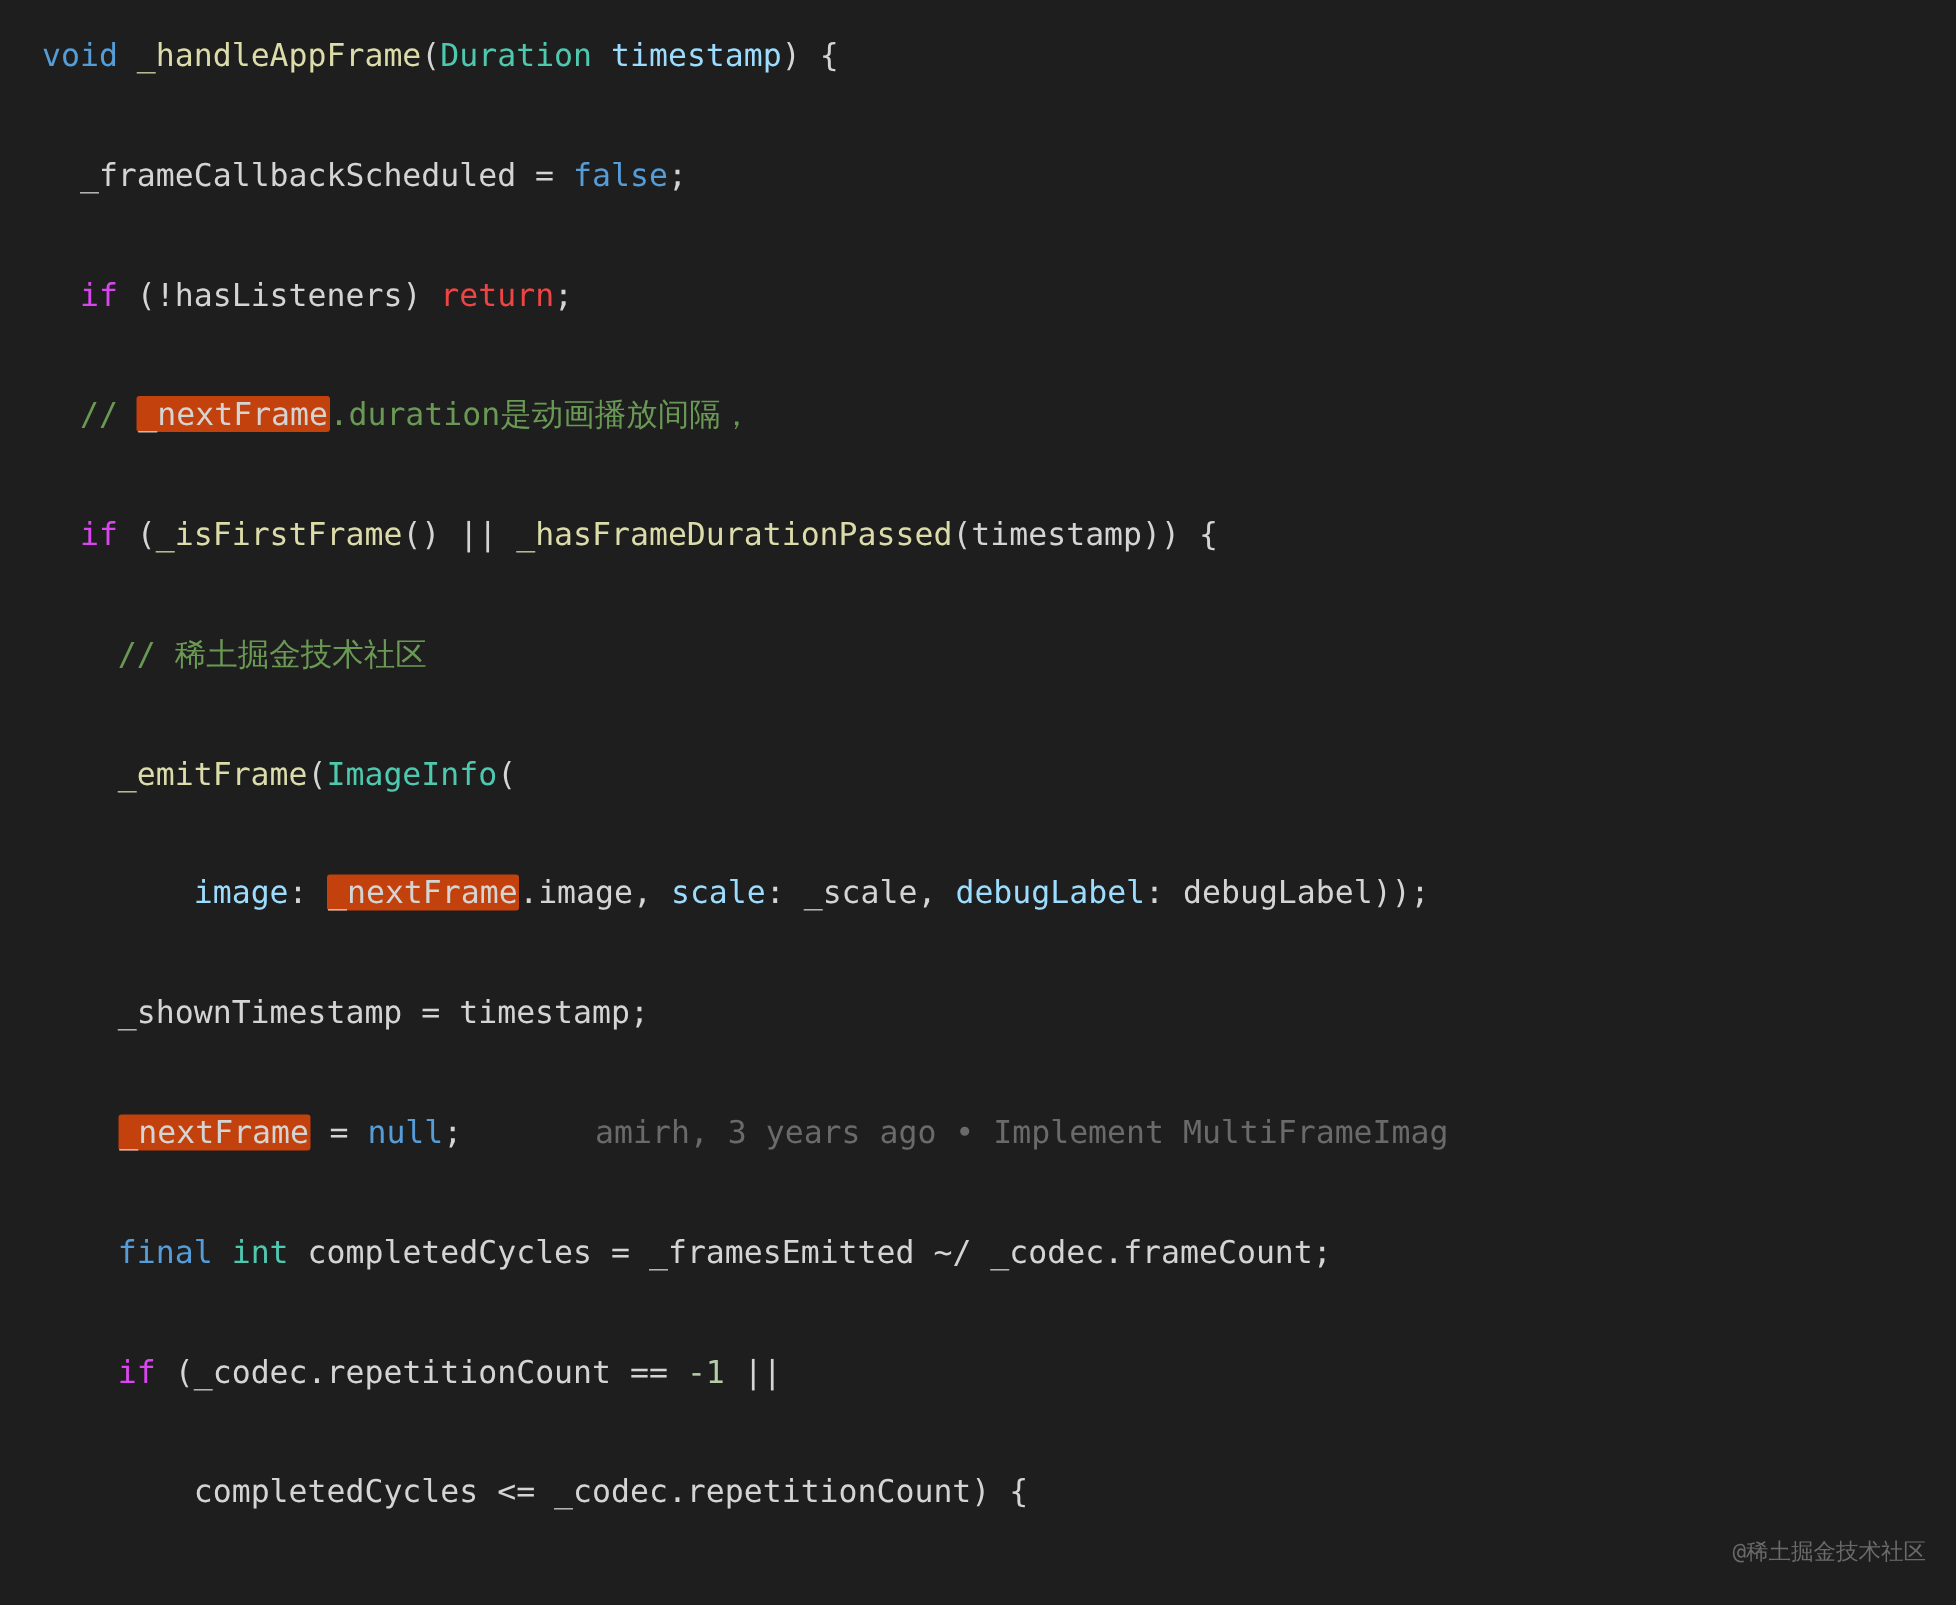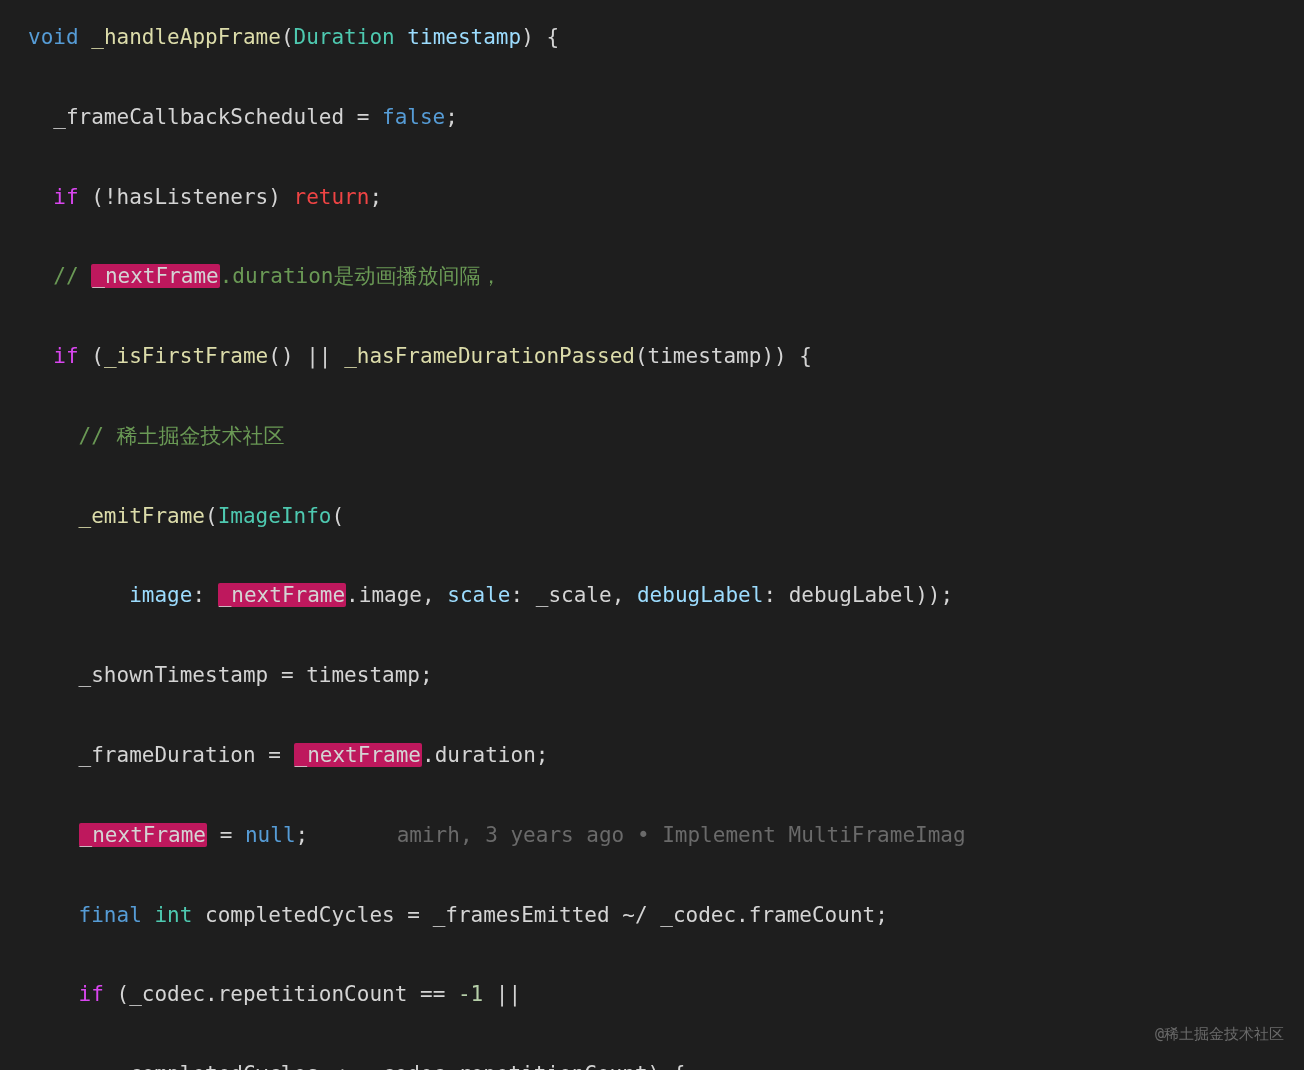--- a/index.html
+++ b/index.html
@@ -23,21 +23,21 @@
     .kw-null { color: #569cd6; }
     .kw-false { color: #569cd6; text-align: center; }
     .kw-int { color: #4ec9b0; }
     .type { color: #4ec9b0; }
     .fn-name { color: #dcdcaa; }
     .fn-call { color: #dcdcaa; }
     .comment { color: #6a9955; }
     .param { color: #9cdcfe; }
     .namedparam { color: #9cdcfe; }
     .highlight {
-      background: #be185d;
+      background: #c2410c;
       color: #d4d4d4;
       padding: 0 1px;
       border-radius: 2px;
     }
     .num { color: #b5cea8; }
     .blame {
       color: #6a6a6a;
       font-style: normal;
     }
     .watermark {
@@ -54,21 +54,20 @@
 
 <pre><div class="line"><span class="kw-void">void</span> <span class="fn-name">_handleAppFrame</span>(<span class="type">Duration</span> <span class="param">timestamp</span>) {</div>
 <div class="line">  <span>_frameCallbackScheduled</span> = <span class="kw-false">false</span>;</div>
 <div class="line">  <span class="kw-if">if</span> (!<span>hasListeners</span>) <span class="kw-return">return</span>;</div>
 <div class="line">  <span class="comment"><span>// </span><span class="highlight">_nextFrame</span><span>.duration是动画播放间隔，</span></span></div>
 <div class="line">  <span class="kw-if">if</span> (<span class="fn-call">_isFirstFrame</span>() || <span class="fn-call">_hasFrameDurationPassed</span>(<span>timestamp</span>)) {</div>
 <div class="line">    <span class="comment">// 稀土掘金技术社区</span></div>
 <div class="line">    <span class="fn-call">_emitFrame</span>(<span class="type">ImageInfo</span>(</div>
 <div class="line">        <span class="namedparam">image</span>: <span class="highlight">_nextFrame</span>.<span>image</span>, <span class="namedparam">scale</span>: <span>_scale</span>, <span class="namedparam">debugLabel</span>: <span>debugLabel</span>));</div>
 <div class="line">    <span>_shownTimestamp</span> = <span>timestamp</span>;</div>
-<div class="line">    <span>_frameDuration</span> = <span class="highlight">_nextFrame</span>.<span>duration</span>;</div>
 <div class="line">    <span class="highlight">_nextFrame</span> = <span class="kw-null">null</span>;       <span class="blame">amirh, 3 years ago • Implement MultiFrameImag</span></div>
 <div class="line">    <span class="kw-final">final</span> <span class="kw-int">int</span> <span>completedCycles</span> = <span>_framesEmitted</span> ~/ <span>_codec</span>.<span>frameCount</span>;</div>
 <div class="line">    <span class="kw-if">if</span> (<span>_codec</span>.<span>repetitionCount</span> == <span class="num">-1</span> ||</div>
 <div class="line">        <span>completedCycles</span> &lt;= <span>_codec</span>.<span>repetitionCount</span>) {</div>
 
 
 
 
 
 

